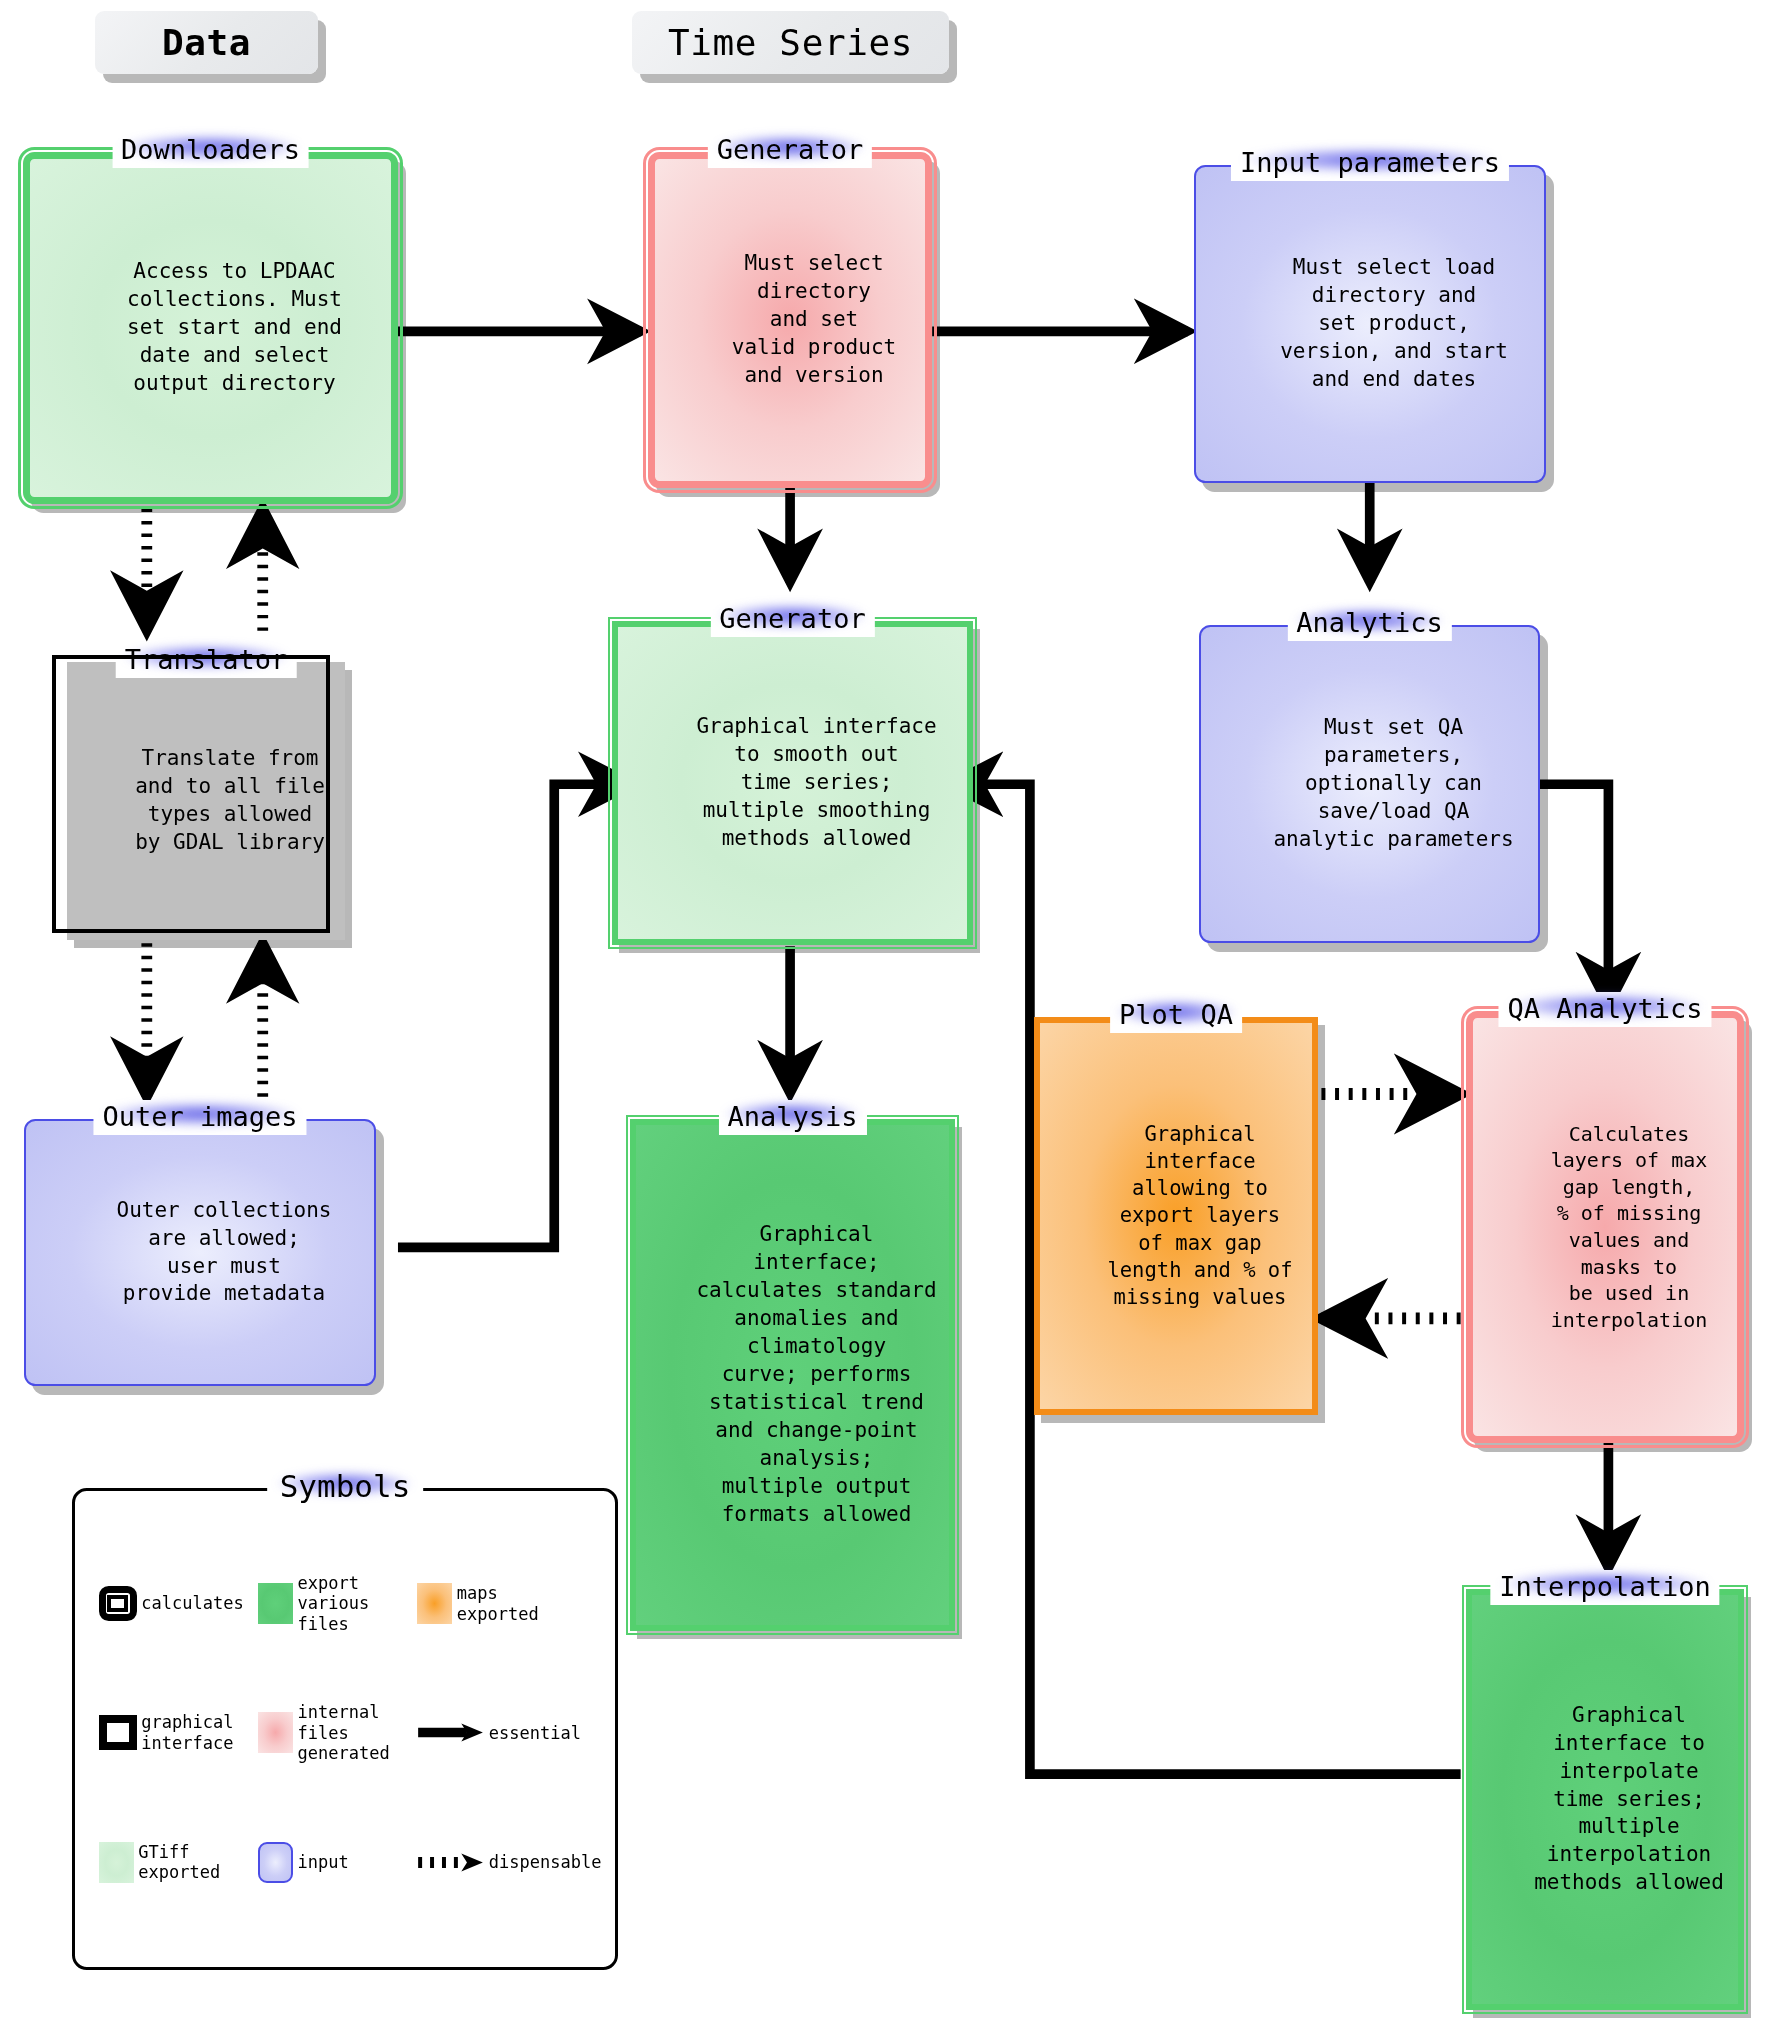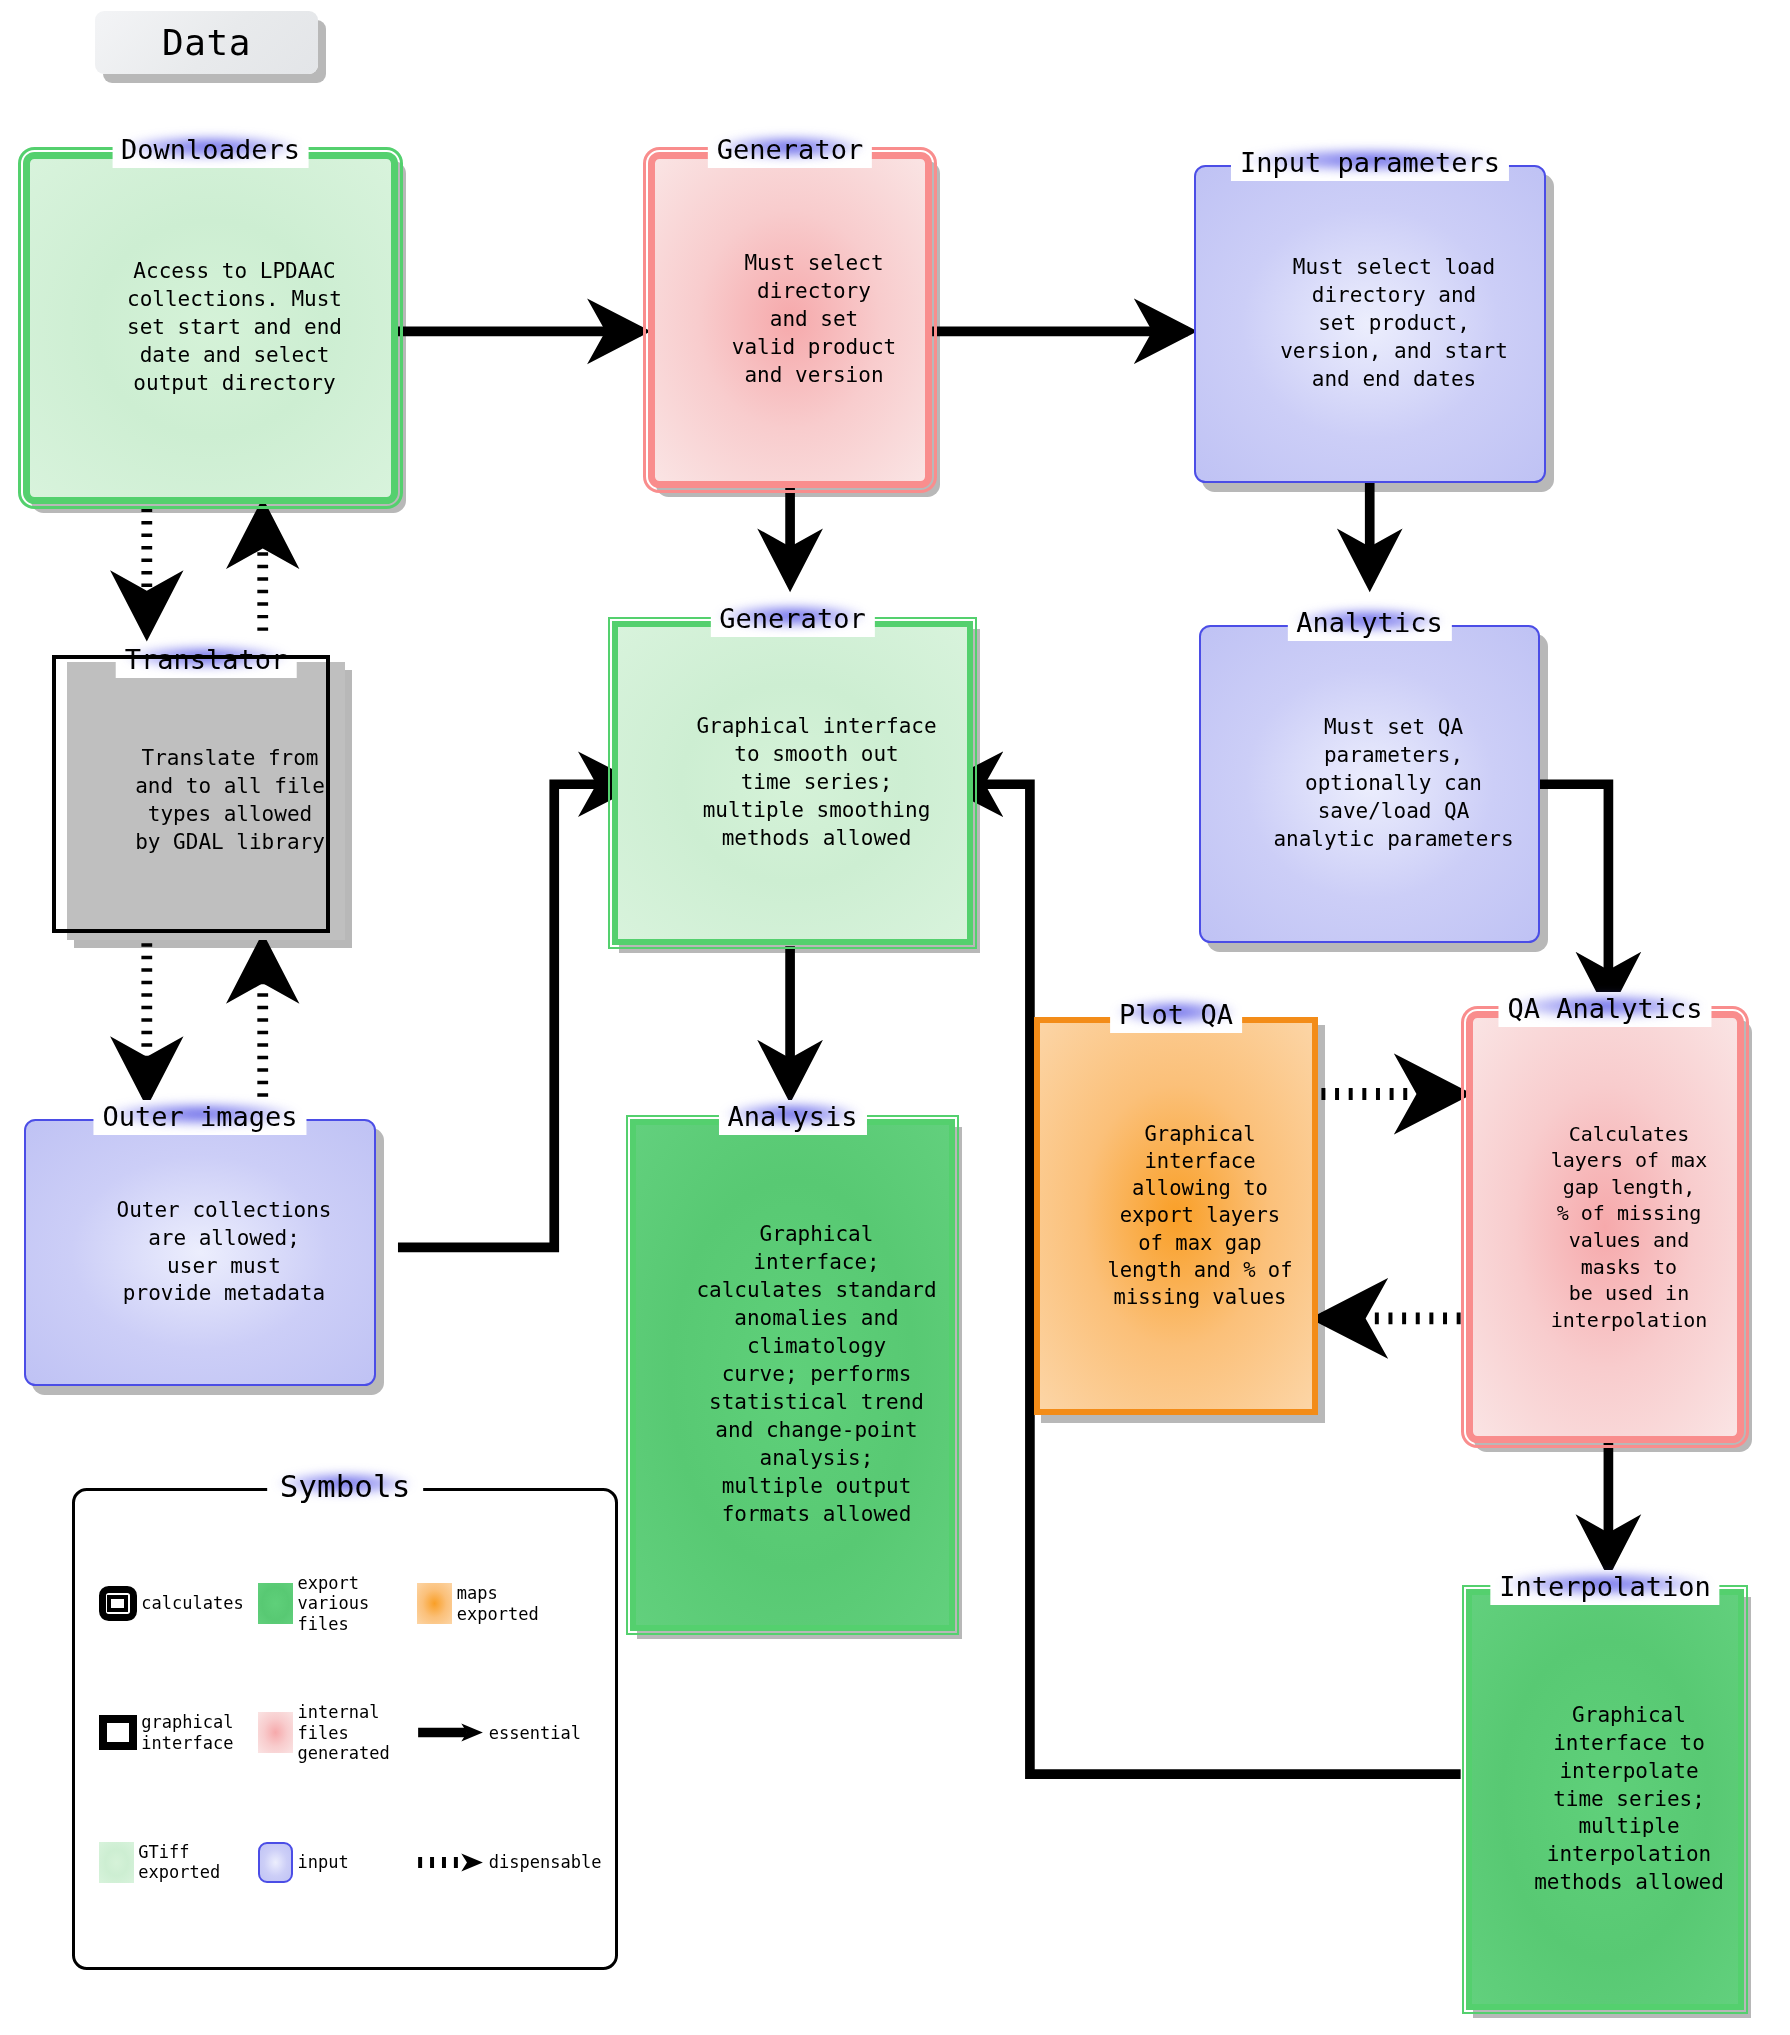--- a/index.html
+++ b/index.html
@@ -224,22 +224,25 @@
     border: 2.3px solid #4b4de6;
     border-radius: 9px;
   }
   .sw-arrow { width: 67px; height: 23px; }
 </style>
 </head>
 <body>
 
 <div id="canvas">
 
-  <div class="col-tab" style="left:95px; top:11.4px; width:223px; height:63px;">
+  <div class="col-tab" style="left:95px; top:11.4px; width:223px; height:63px;font-weight:bold;">
     <span>Data</span>
+  </div>
+  <div class="col-tab" style="left:632px; top:11.4px; width:317px; height:63px;">
+    <span>Time Series</span>
   </div>
 
   <svg class="wires" viewBox="0 0 3151 3581">
     <defs>
       <marker id="ah" markerWidth="7" markerHeight="7" refX="5.6" refY="3.5" orient="auto" markerUnits="strokeWidth">
         <path d="M0,0.1 L6.6,3.5 L0,6.9 L1.9,3.5 Z" fill="#000"></path>
       </marker>
     </defs>
 
     <g>

